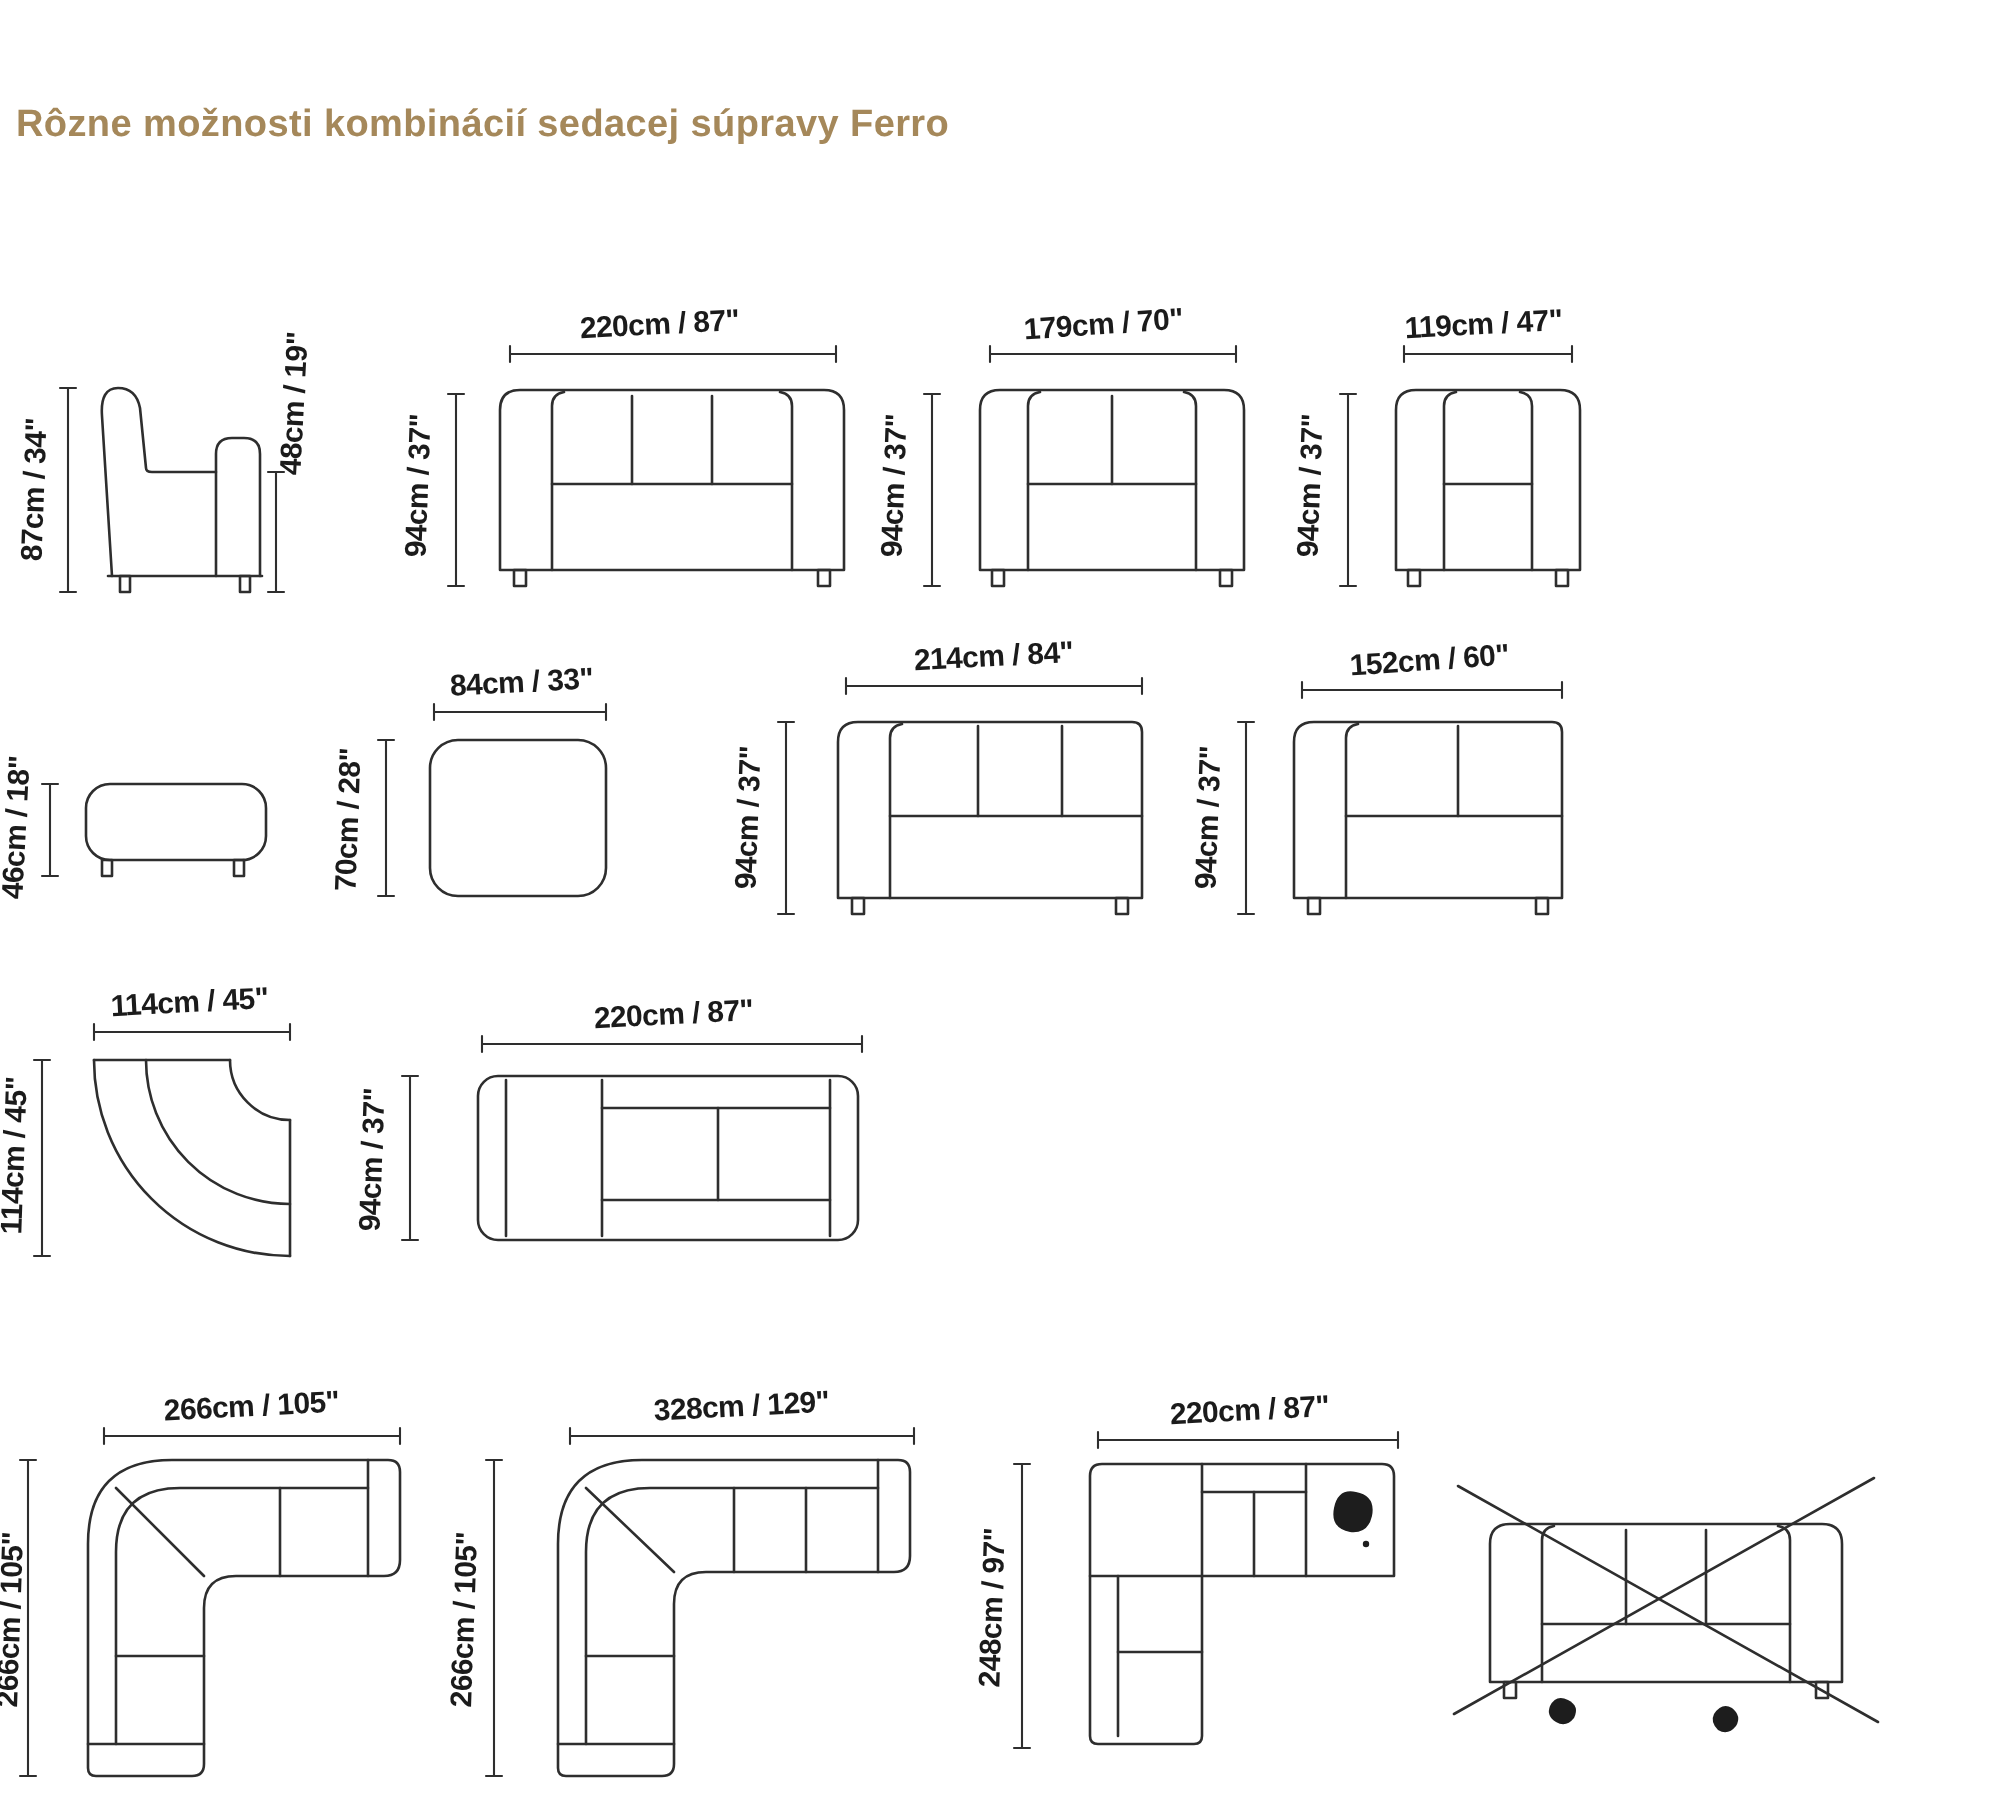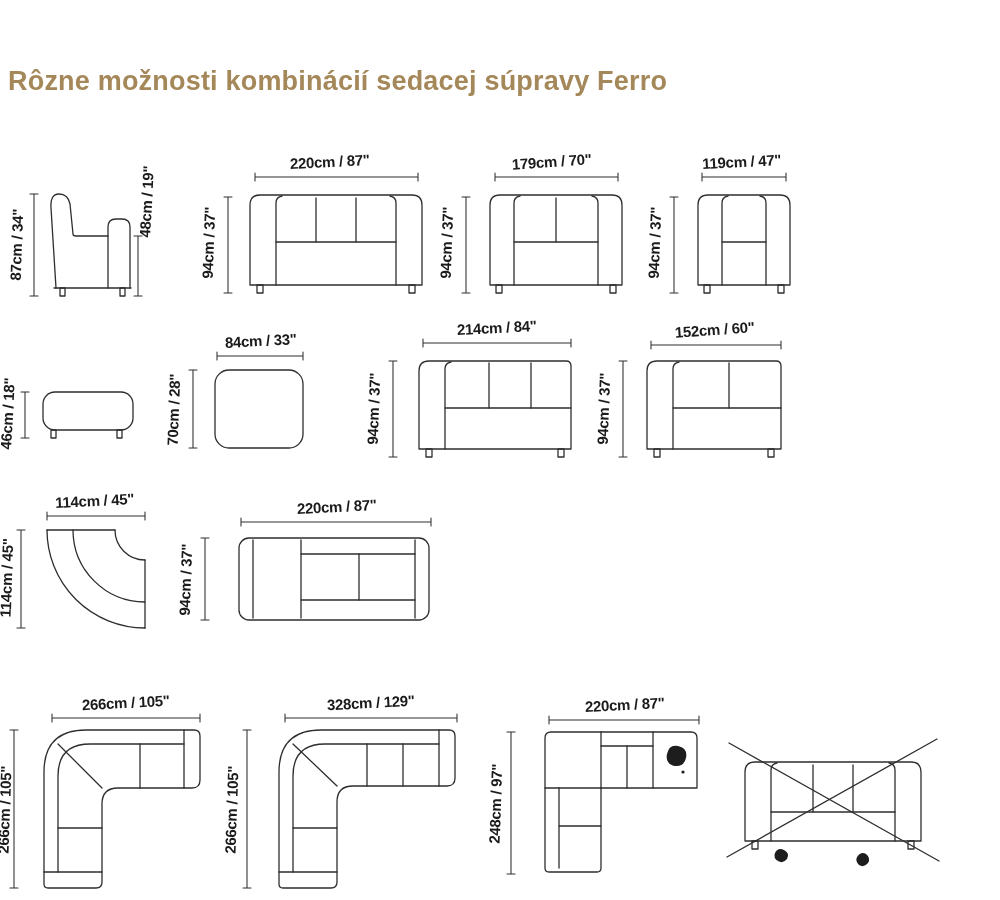--- a/index.html
+++ b/index.html
@@ -1,19 +1,19 @@
 <!DOCTYPE html>
 <html><head>
 <meta charset="utf-8">
 <style>
   *{margin:0;padding:0;box-sizing:border-box}
   html,body{background:#ffffff}
   body{width:1000px;height:900px;overflow:hidden;font-family:"Liberation Sans",sans-serif}
   .canvas{position:relative;width:1000px;height:900px;background:#fff}
-  h1.title{position:absolute;left:8px;top:66px;font-size:27px;font-weight:700;color:#a5885a;letter-spacing:.2px}
+  h1.title{position:absolute;left:8px;top:52px;font-size:19px;font-weight:700;color:#a5885a;letter-spacing:.2px}
   .diagram{position:absolute}
   .diagram svg{display:block;width:100%;height:100%;overflow:visible}
   svg path,svg rect{fill:none;stroke:#2e2e2e;stroke-width:1.3;stroke-linecap:round;stroke-linejoin:round}
   svg path.dim{stroke-width:1.05}
   svg path.fill,svg circle.fill{fill:#1d1d1d;stroke:none}
   svg text{font-family:"Liberation Sans",sans-serif;font-size:15px;font-weight:700;letter-spacing:-.3px;fill:#1b1b1b;text-anchor:middle}
 </style>
 </head>
 <body>
 

